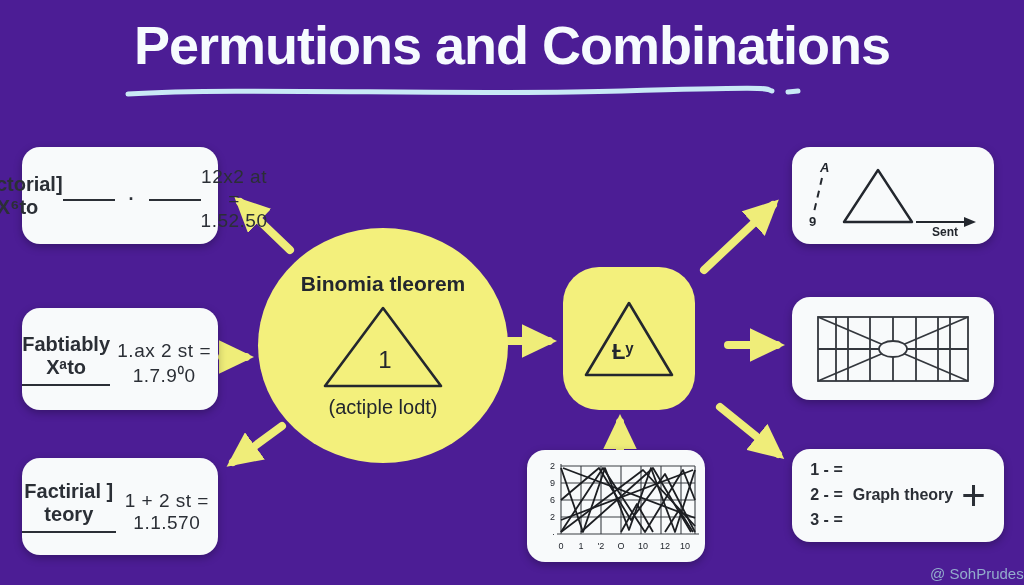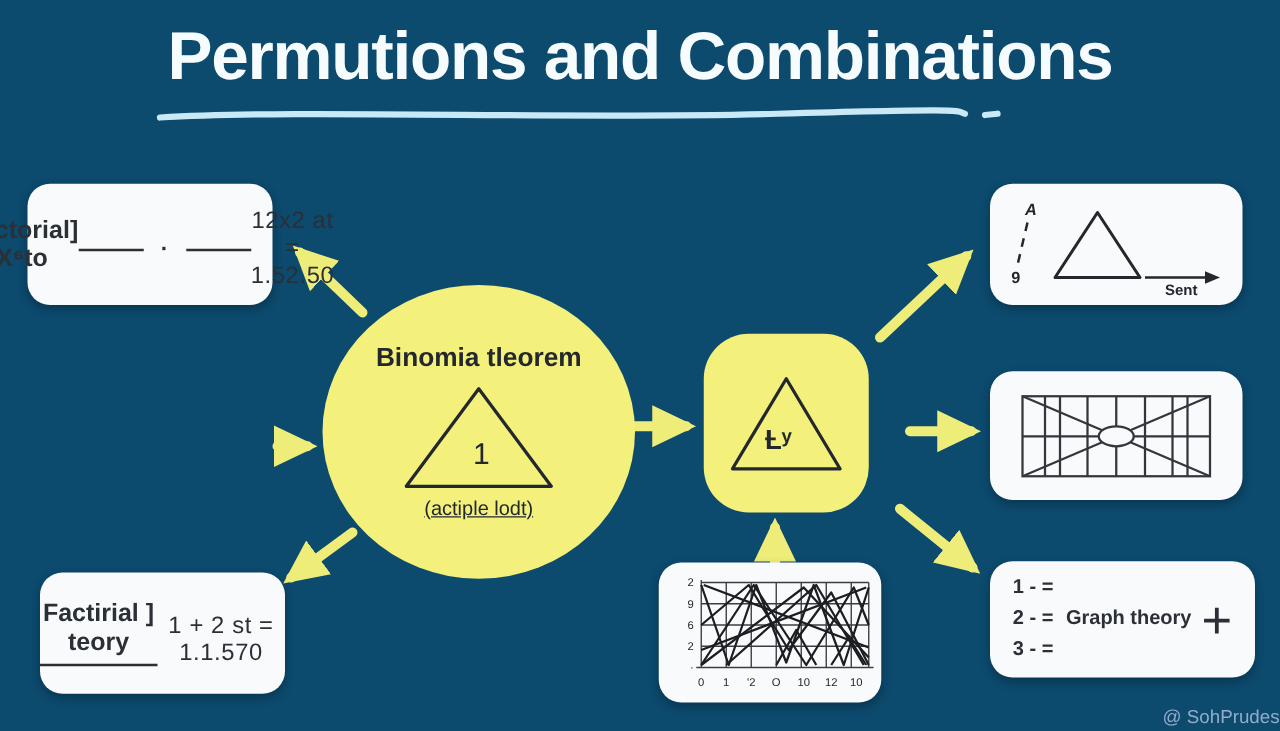--- a/index.html
+++ b/index.html
@@ -1,18 +1,18 @@
 <!DOCTYPE html>
 <html><head>
 <meta charset="utf-8">
 <style>
   html,body { margin:0; padding:0; background:#0e2d4e; }
   .canvas {
     position:relative; width:1024px; height:585px; overflow:hidden;
-    background:#0c4a6e;
+    background:#4c1d95;
     font-family:"Liberation Sans", sans-serif;
   }
   
   .title {
     position:absolute; top:14px; left:0; width:100%;
     text-align:center; color:#f6fbfe; font-size:54px; font-weight:700;
     letter-spacing:-1px;
   }
   .underline-svg { position:absolute; left:122px; top:84px; }
   
@@ -28,21 +28,21 @@
   .frac-sep { display:flex; align-items:center; gap:14px; margin-top:8px; font-size:18px; font-weight:700; }
   .frac-sep .bar { display:inline-block; width:52px; height:2px; background:#2b2f36; }
   
   .circle-node {
     position:absolute; left:258px; top:228px; width:250px; height:235px;
     background:#f3f07c; border-radius:50%;
     display:flex; flex-direction:column; align-items:center; justify-content:center;
     color:#23272e;
   }
   .circle-node .heading { font-size:21px; font-weight:600; margin-bottom:2px; }
-  .circle-node .caption { font-size:16px; margin-top:2px;text-decoration:underline; }
+  .circle-node .caption { font-size:20px; margin-top:2px; }
   .square-node {
     position:absolute; left:563px; top:267px; width:132px; height:143px;
     background:#f3f07c; border-radius:36px;
     display:flex; align-items:center; justify-content:center;
   }
   
   .graph-box-inner { display:flex; align-items:center; gap:10px; }
   .graph-list { text-align:left; font-size:16px; line-height:1.55; font-weight:600; }
   .graph-label { font-size:16px; font-weight:600; }
   .graph-plus { font-size:42px; font-weight:300; line-height:0.8; margin-left:-2px; }
@@ -85,22 +85,26 @@
   <div class="card" style="left:22px; top:147px; width:196px; height:97px;">
     <div class="heading">Factorial] X⁶to</div>
     <div class="frac-sep">
       <span class="bar"></span>
         <span>·</span>
         <span class="bar"></span>
     </div>
     <div class="formula" style="margin-top:6px">12x2 at = 1.52.50</div>
   </div>
 
-
-  <div class="card" style="left:32px; top:458px; width:196px; height:97px;">
+  <div class="card" style="left:22px; top:308px; width:196px; height:102px;">
+    <div class="heading underlined">Fabtiably Xᵃto</div>
+    <div class="formula">1.ax 2 st = 1.7.9⁰0</div>
+  </div>
+
+  <div class="card" style="left:22px; top:458px; width:196px; height:97px;">
     <div class="heading underlined">Factirial ] teory</div>
     <div class="formula">1 + 2 st = 1.1.570</div>
   </div>
 
   <div class="circle-node">
     <div class="heading">Binomia tleorem</div>
     <svg width="140" height="96" viewBox="0 0 140 96">
       <polygon points="12,88 70,10 128,88" fill="none" stroke="#23272e" stroke-width="2.6" stroke-linejoin="round"></polygon>
       <text x="72" y="70" font-size="24" text-anchor="middle">1</text>
     </svg>

